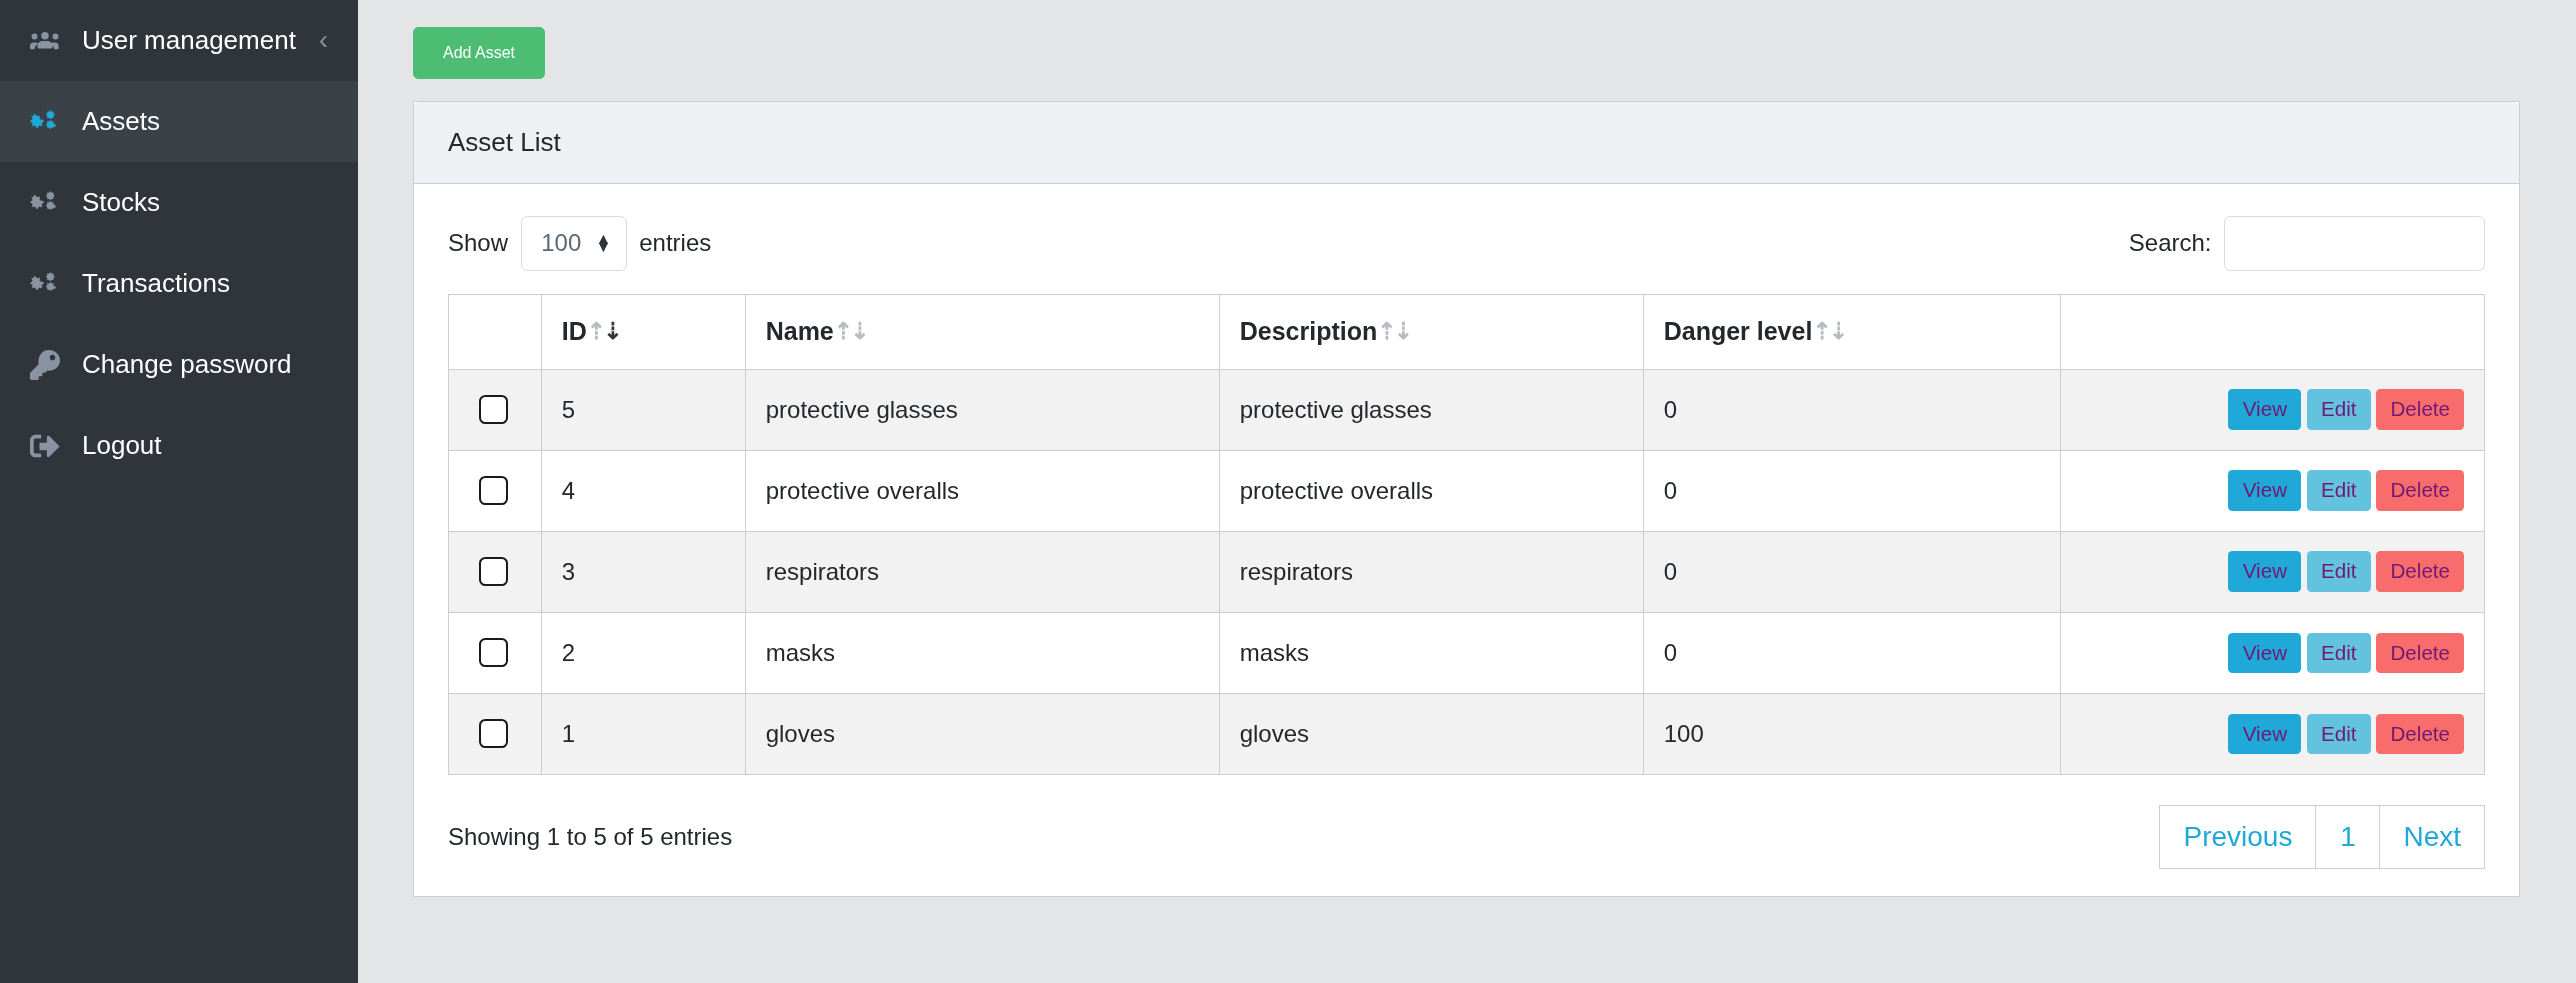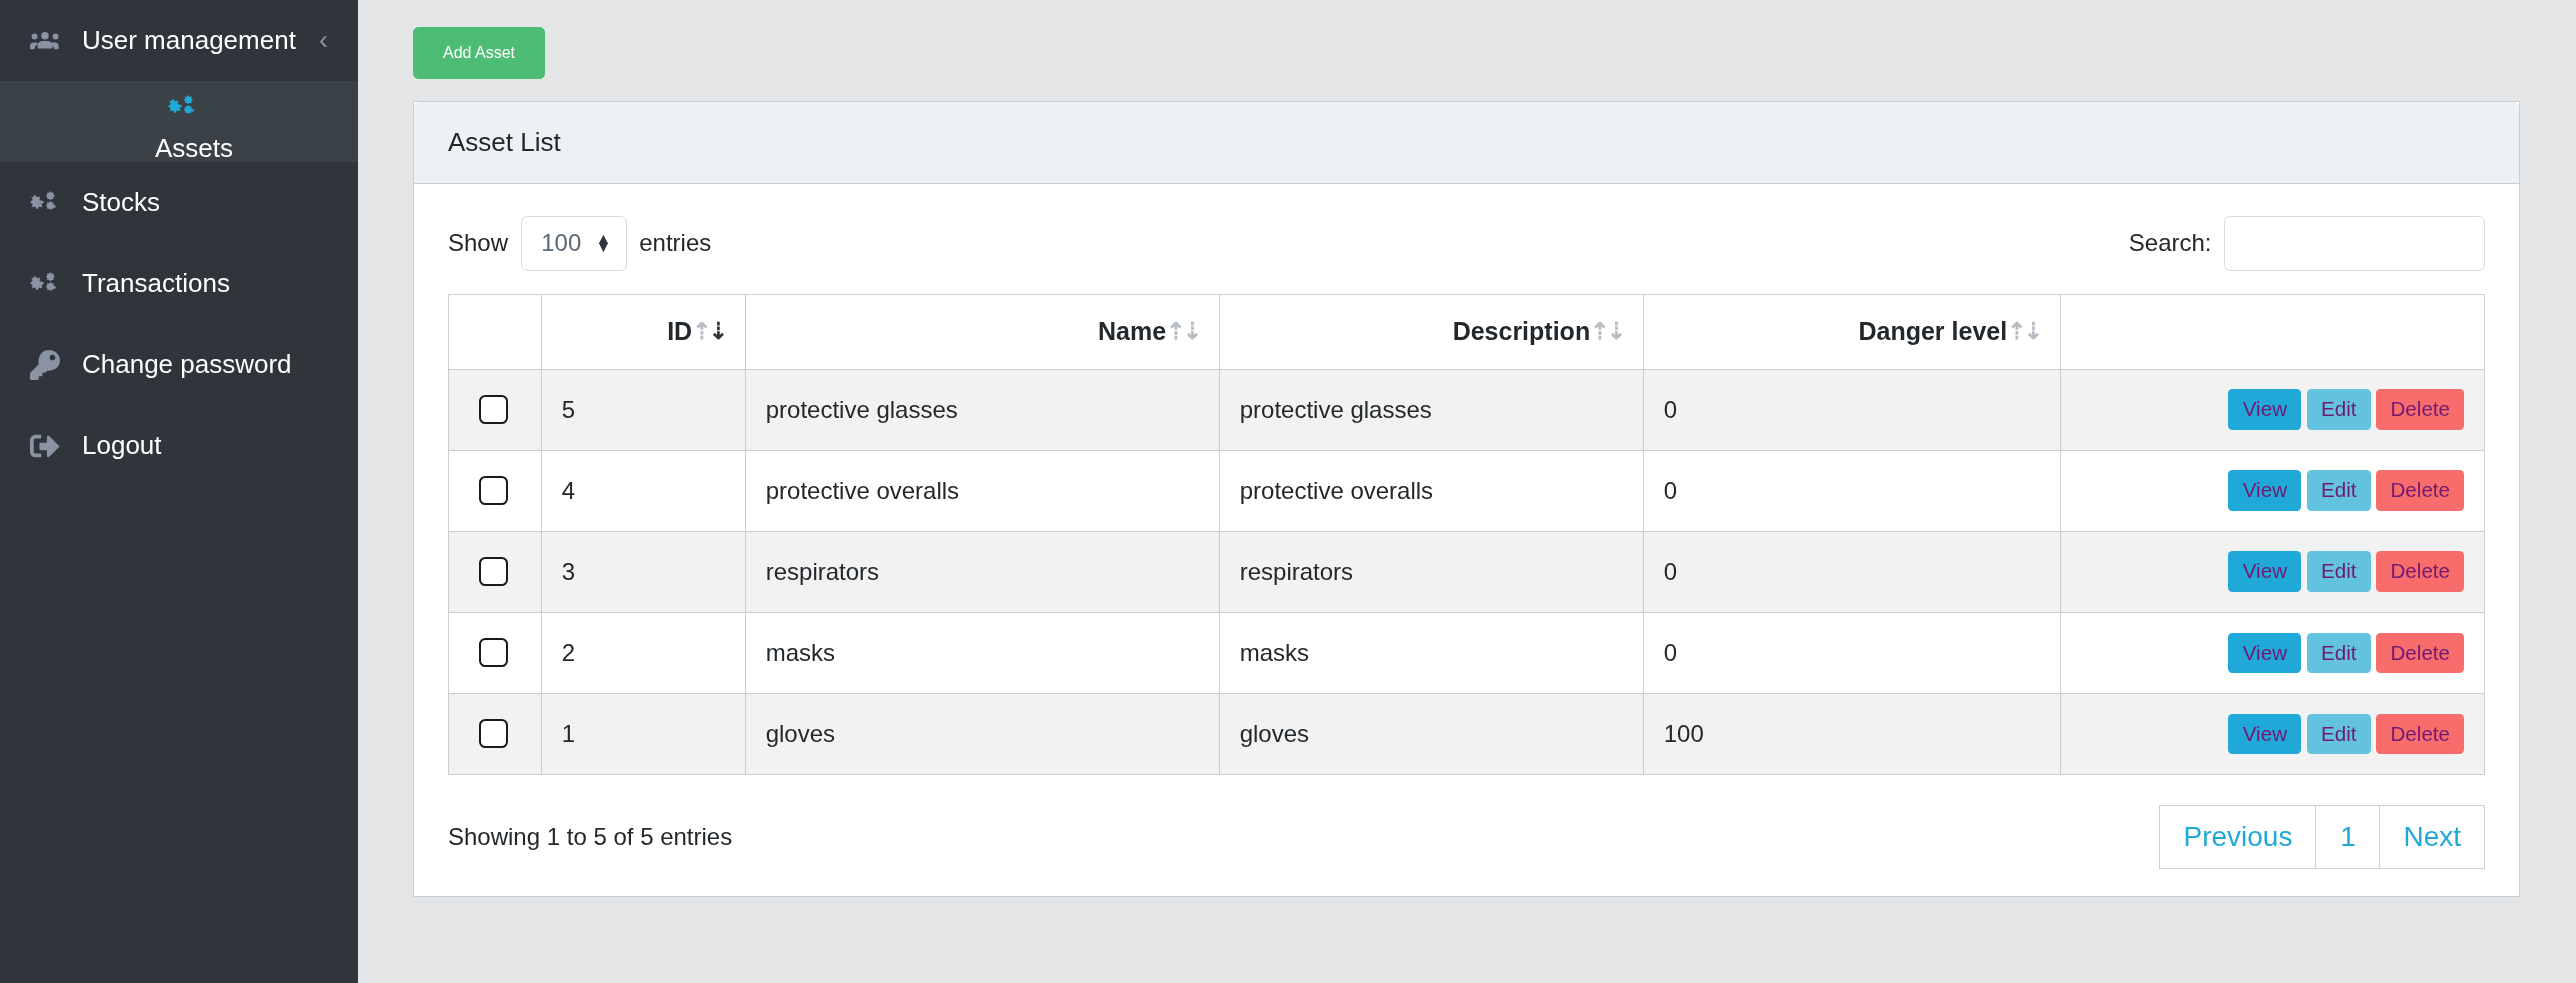--- a/index.html
+++ b/index.html
@@ -23,21 +23,21 @@
   .nav-item {
     display: flex;
     align-items: center;
     height: 81px;
     padding-left: 30px;
     color: #ffffff;
     font-size: 26px;
     cursor: pointer;
     position: relative;
   }
-  .nav-item.active { background: #3a4248; flex-direction: column; }
+  .nav-item.active { background: #3a4248; }
   .nav-icon {
     width: 52px;
     flex: 0 0 52px;
     display: flex;
     align-items: center;
     color: #8a93a2;
   }
   .nav-item.active .nav-icon { color: #20a8d8; }
   .nav-label { flex: 1 1 auto; white-space: nowrap; }
   .collapse-caret {
@@ -174,21 +174,21 @@
     font-size: 25px;
     color: #23282c;
     text-align: left;
     font-weight: bold;
     background: #fff;
     height: 75px;
     position: relative;
     cursor: pointer;
   }
   table.dt th .th-inner {
-    display: flex; align-items: center; justify-content: flex-end;
+    display: flex; align-items: center; justify-content: flex-start;
   }
   .sort-ico {
     font-size: 23px;
     color: #b5bcc3;
     letter-spacing: -2.7px;
     line-height: 1;
     white-space: nowrap;
   }
   .sort-ico .dn { color: #2f353a; }
   table.dt td {

